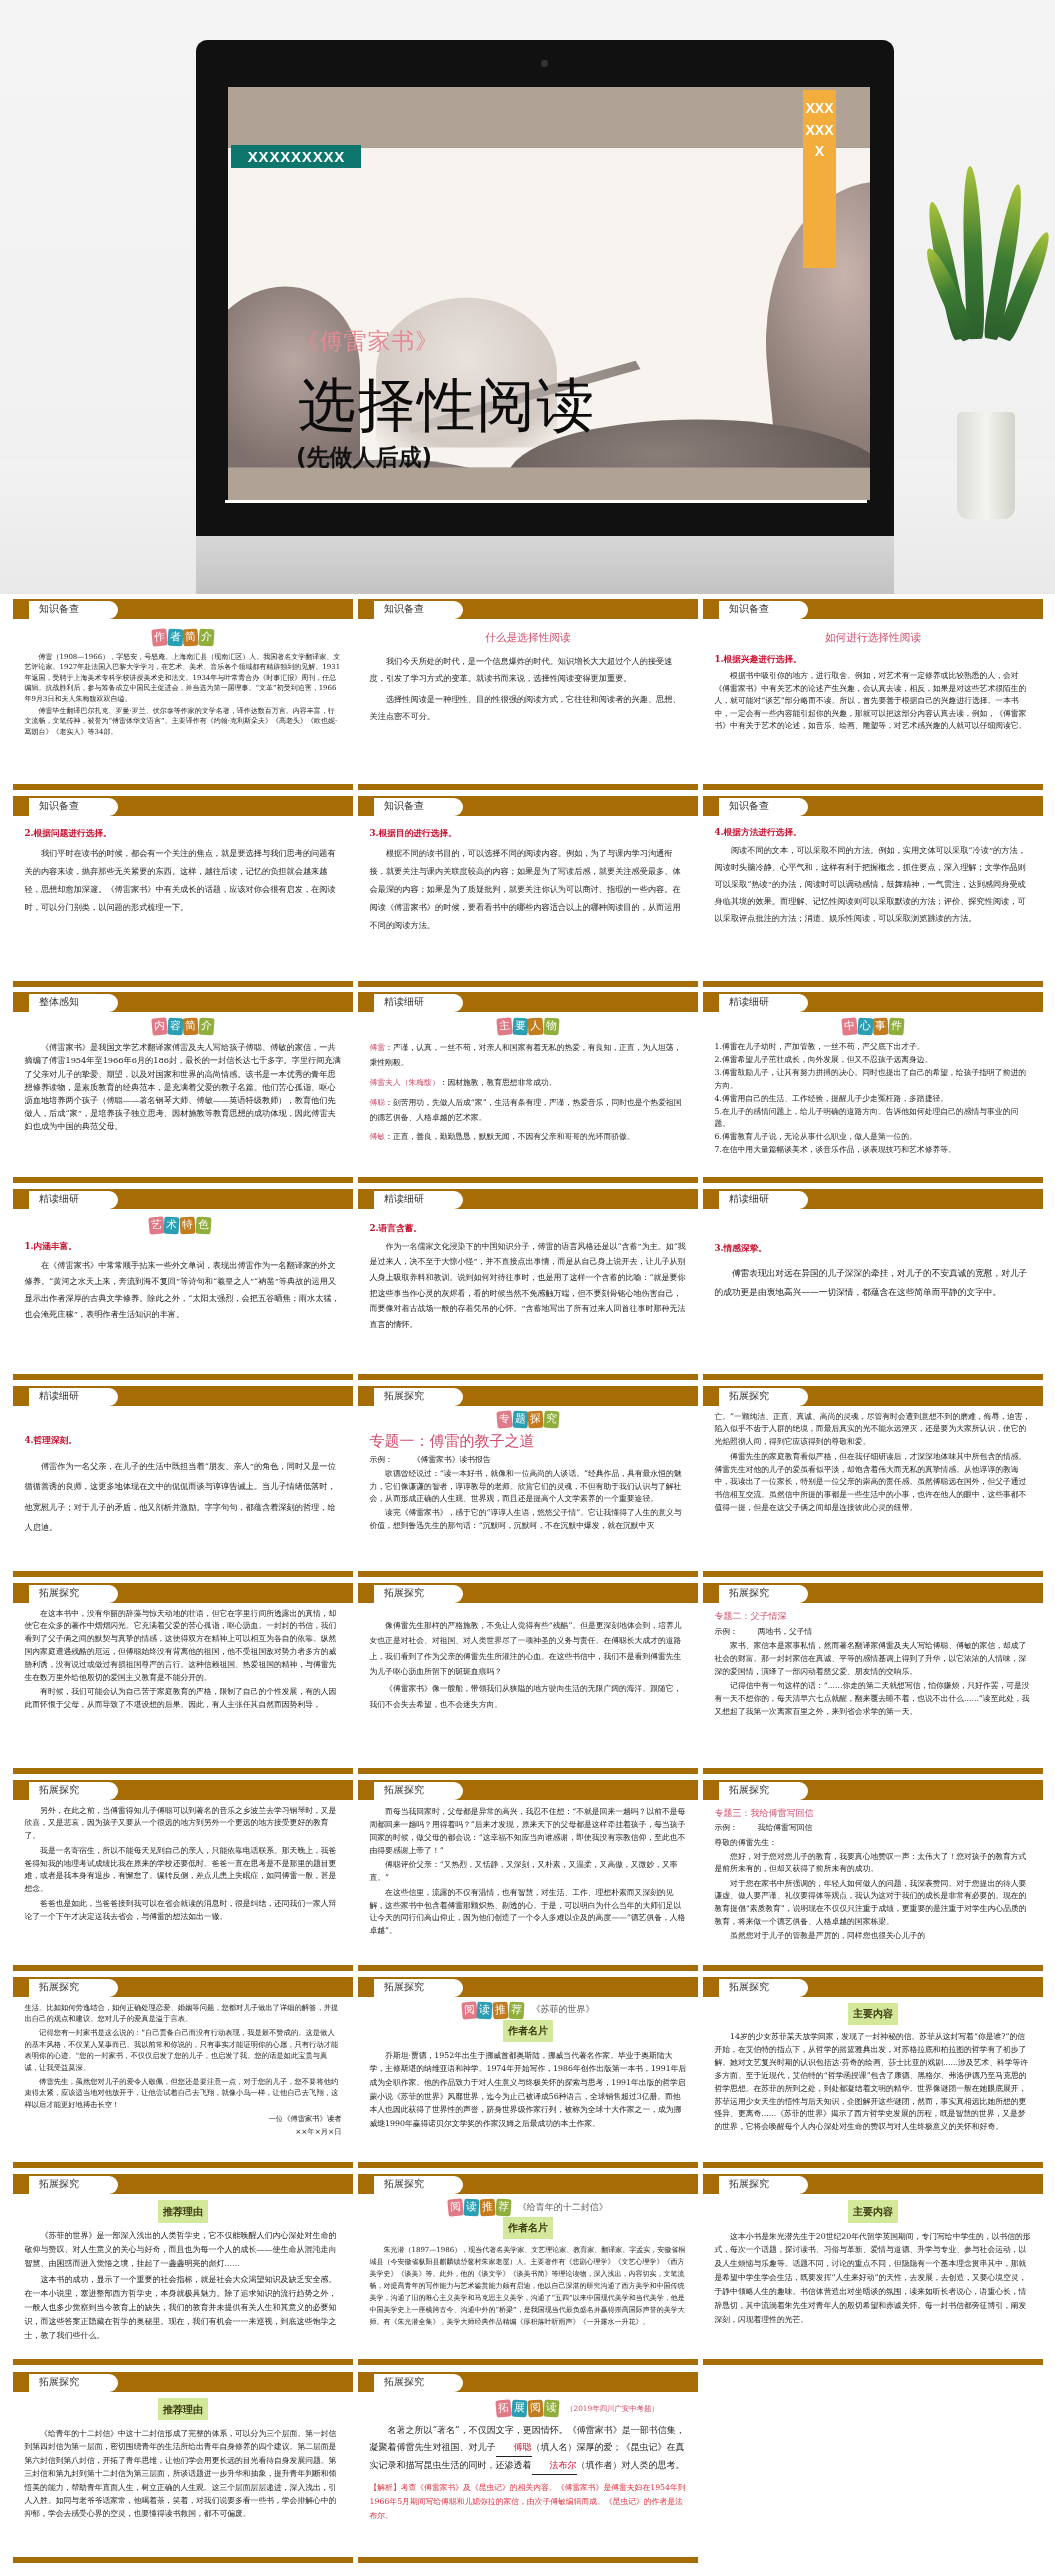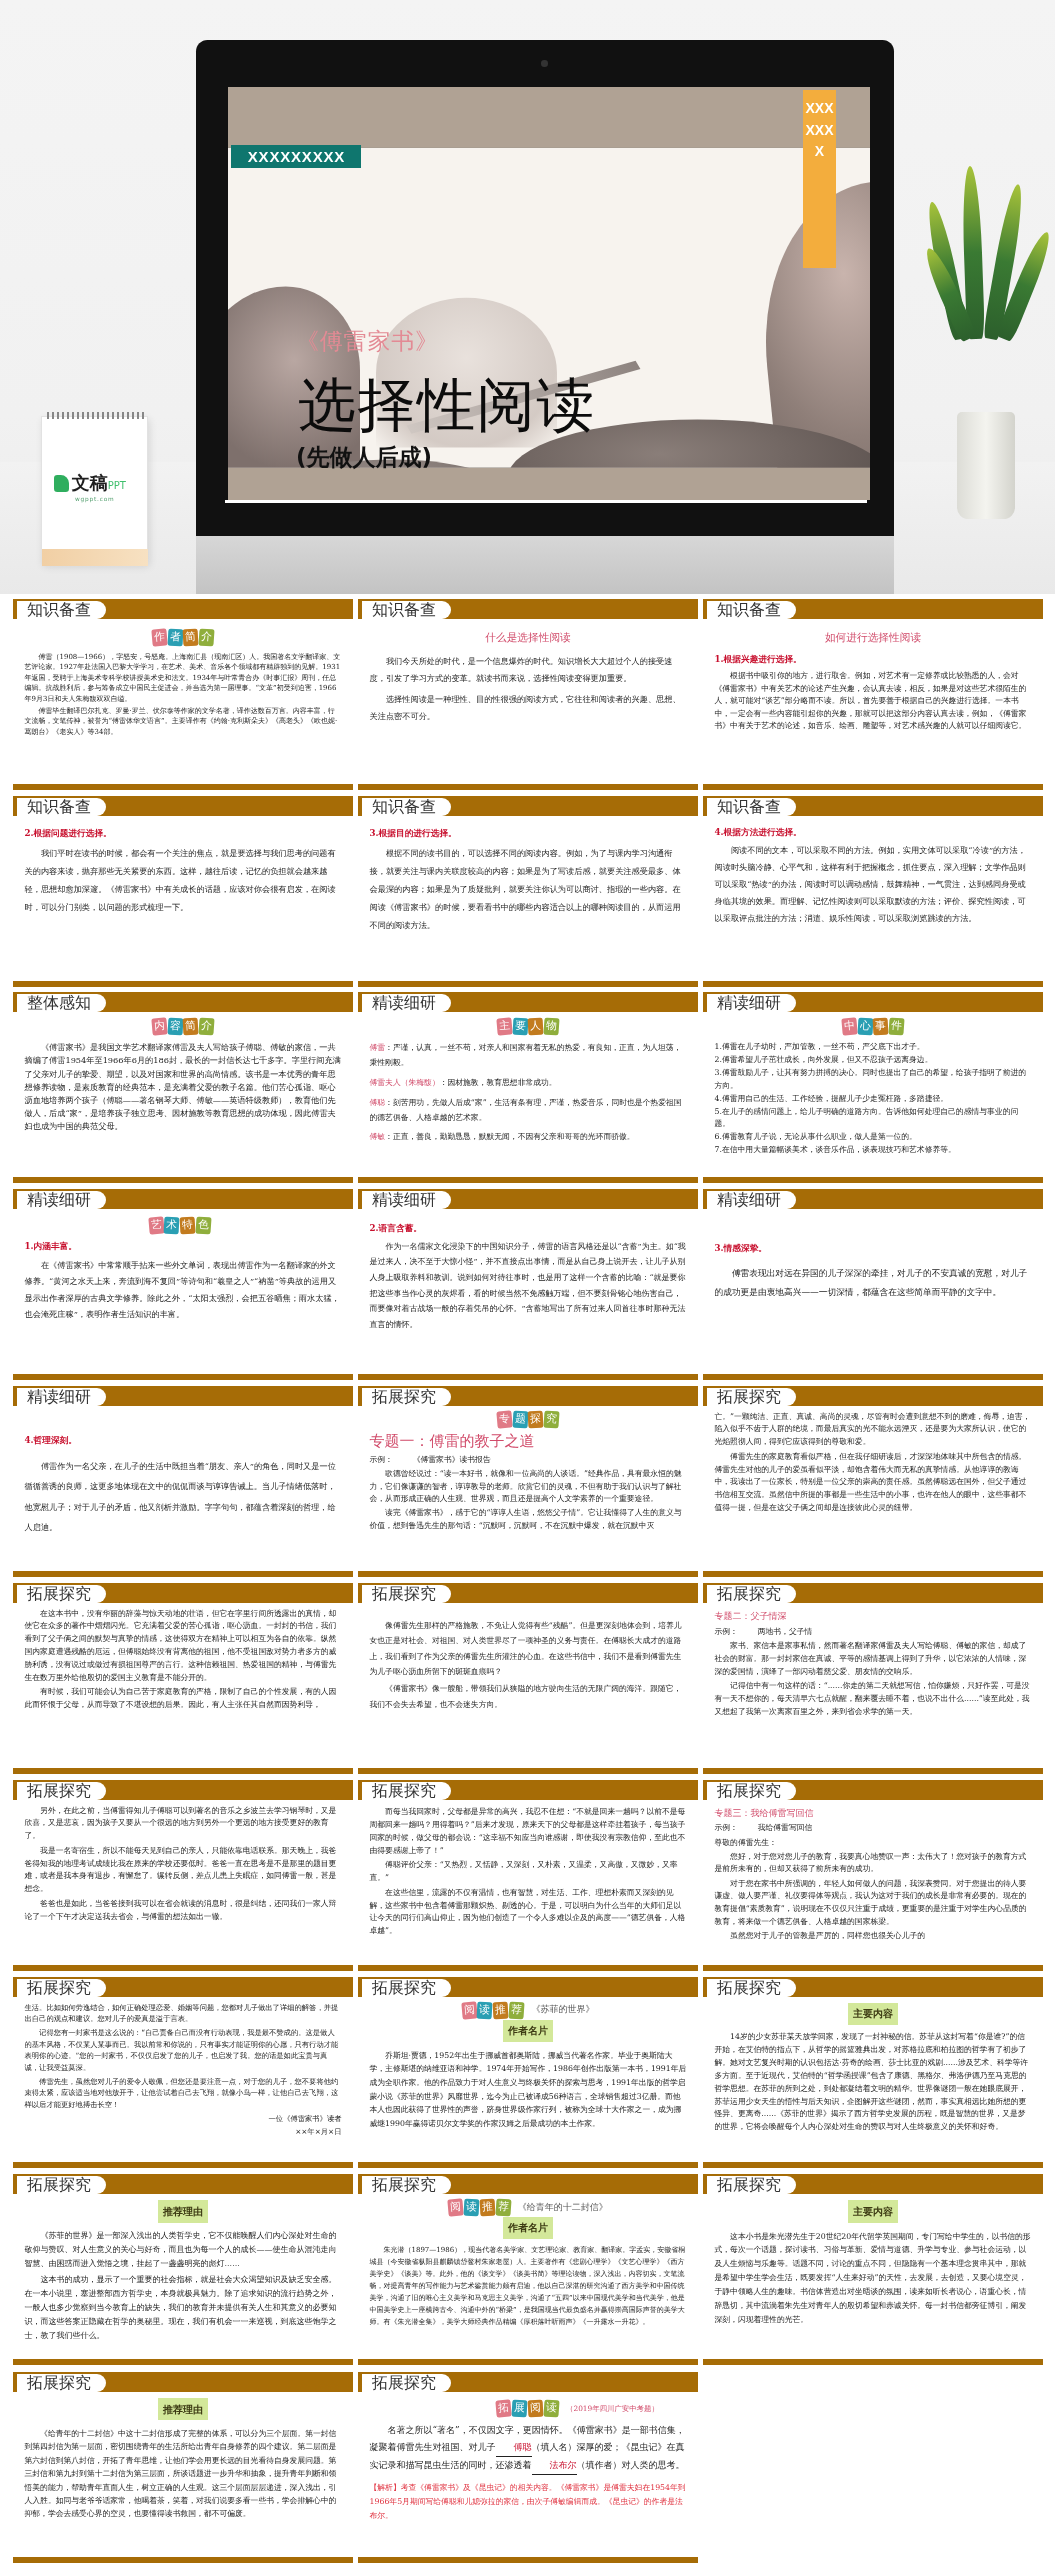--- a/index.html
+++ b/index.html
@@ -41,21 +41,21 @@
   .calendar-rings { position: absolute; left: 5px; top: -5px; width: 97px; height: 6.6px; background: repeating-linear-gradient(90deg, #888 0 1.6px, transparent 1.6px 5px); }
   .calendar-base { position: absolute; left: 0; top: 132px; width: 106px; height: 16.5px; background: linear-gradient(90deg, #f1cfa4, #f7e1c2); }
   .brand { position: absolute; left: 11.5px; top: 54px; font-family: "DejaVu Sans", sans-serif; font-weight: bold; color: #1f1f1f; font-size: 18px; }
   .brand-mark { display: inline-block; width: 15px; height: 16.5px; background: #2fae5e; border-radius: 3.3px 8.2px 3.3px 3.3px; vertical-align: -2.5px; margin-right: 3.3px; }
   .brand-ppt { color: #3fbf6c; font-size: 10px; font-weight: normal; }
   .brand-url { position: absolute; left: 33px; top: 79px; font-family: "DejaVu Sans", sans-serif; font-size: 5.8px; color: #55a070; letter-spacing: 0.8px; }
 
   
   .slide { position: absolute; width: 340px; background: #fff; overflow: hidden; }
   .slide-head { position: absolute; left: 0; top: 0; width: 100%; height: 20px; background: #a66c06; }
-  .slide-tab { position: absolute; left: 4px; top: 1.6px; height: 18px; width: 89px; background: #fff; border-radius: 0 10px 10px 0; font-size: 16px; line-height: 18px; padding-left: 10px; color: #333; font-family: Liberation Serif, serif; }
+  .slide-tab { position: absolute; left: 16px; top: 1.6px; height: 18px; width: 89px; background: #fff; border-radius: 0 10px 10px 0; font-size: 10px; line-height: 18px; padding-left: 10px; color: #333; font-family: Liberation Mono, monospace; }
   .slide-foot { position: absolute; left: 0; width: 100%; height: 6.6px; background: #a66c06; }
   .slide-body { position: absolute; left: 0; top: 23px; width: 100%; padding: 5px 11.5px 0 11.5px; font-size: 7.8px; line-height: 1.55; color: #1c1c1c; }
   .slide-body p { text-indent: 2em; margin-bottom: 1.6px; }
   .slide-body p.noind { text-indent: 0; }
   .red-h { color: #c8102e; font-weight: bold; font-size: 8.7px; margin-bottom: 3.3px; }
   .pink-h { color: #d14b6a; font-size: 10.7px; text-align: center; margin: 3.3px 0 6.6px; font-family: "DejaVu Serif", serif; }
   .pink-sub { color: #d14b6a; font-size: 15px; margin: 1.6px 0 1.6px; }
   .roomy { line-height: 2.0; font-size: 8.2px; }
   .roomy2 { line-height: 2.2; font-size: 8.2px; }
 
@@ -78,28 +78,20 @@
   .analysis { color: #e0313f; font-size: 7.8px; line-height: 1.8; margin-top: 6.6px; }
   .exam-src { color: #d14b6a; font-size: 7.4px; vertical-align: middle; }
   .big { font-size: 9px; line-height: 1.9; }
 </style>
 </head>
 <body>
 
 <div class="hero">
   <div class="desk"></div>
 
-  <div class="calendar">
-    <div class="calendar-rings"></div>
-    <div class="brand">
-      <span class="brand-mark"></span><span>文稿</span><span class="brand-ppt">PPT</span>
-    </div>
-    <div class="brand-url">wgppt.com</div>
-    <div class="calendar-base"></div>
-  </div>
 
   <div class="monitor">
     <div class="bezel">
         <div class="camera"></div>
       </div>
     <div class="chin"></div>
   </div>
 
   <div class="slide-hero" style="left:225px; top:86px; width:643px; height:635px; transform: scale(1); clip-path: inset(0 0 0 0);">
   </div>

